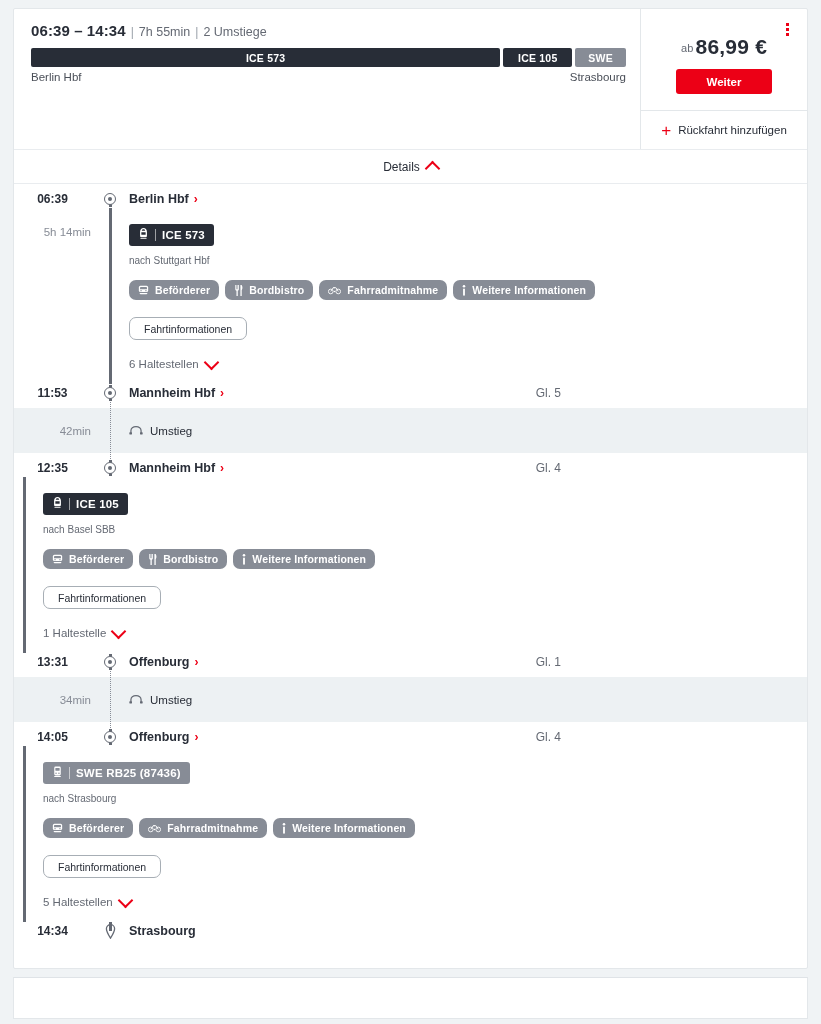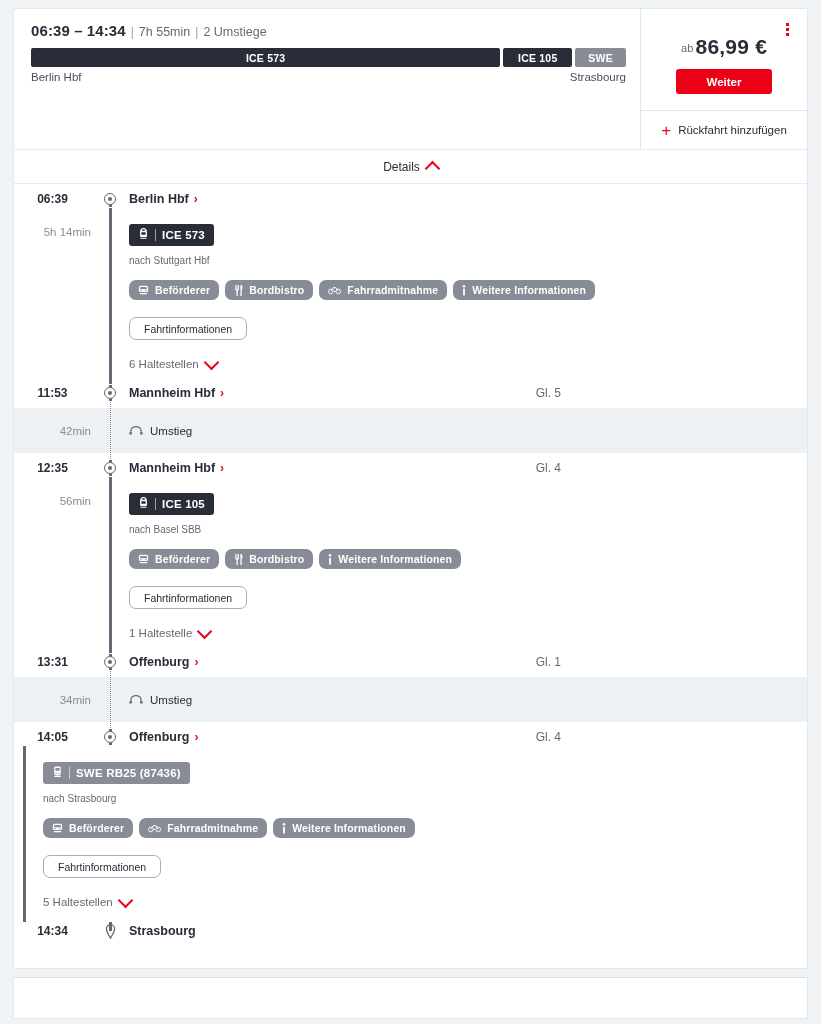--- a/index.html
+++ b/index.html
@@ -577,21 +577,20 @@
             <div style="position:absolute;left:50%;margin-left:-1.5px;width:3px;background:#646973;top:-2px;bottom:-2px;"></div>
             <span class="dot-icon"></span>
           </div>
           <div class="col-body">
             <span class="stop-name">Mannheim Hbf</span>
             <span class="stop-arrow">›</span>
             <span class="platform">Gl. 4</span>
           </div>
         </div>
         <div class="leg">
-          <div class="leg-time">56min</div>
           <div class="leg-mark">
             <div class="leg-line"></div>
           </div>
           <div class="leg-body"><span class="train-pill ">
               <span><svg width="11" height="12" viewBox="0 0 12 14">
                   <path fill="#ffffff" d="M6 0C3.8 0 2 1.9 2 4.3v5.4c0 .5.4.9.9.9h6.2c.5 0 .9-.4.9-.9V4.3C10 1.9 8.2 0 6 0zm0 1.6c.9 0 1.7.6 2 1.5H4c.3-.9 1.1-1.5 2-1.5zM3.5 5h5v2.8h-5V5z"></path>
                   <rect fill="#ffffff" x="2.3" y="11.4" width="7.4" height="1.1" rx=".55"></rect>
                 </svg></span>
               <span class="pill-divider"></span>
               <span>ICE 105</span>

